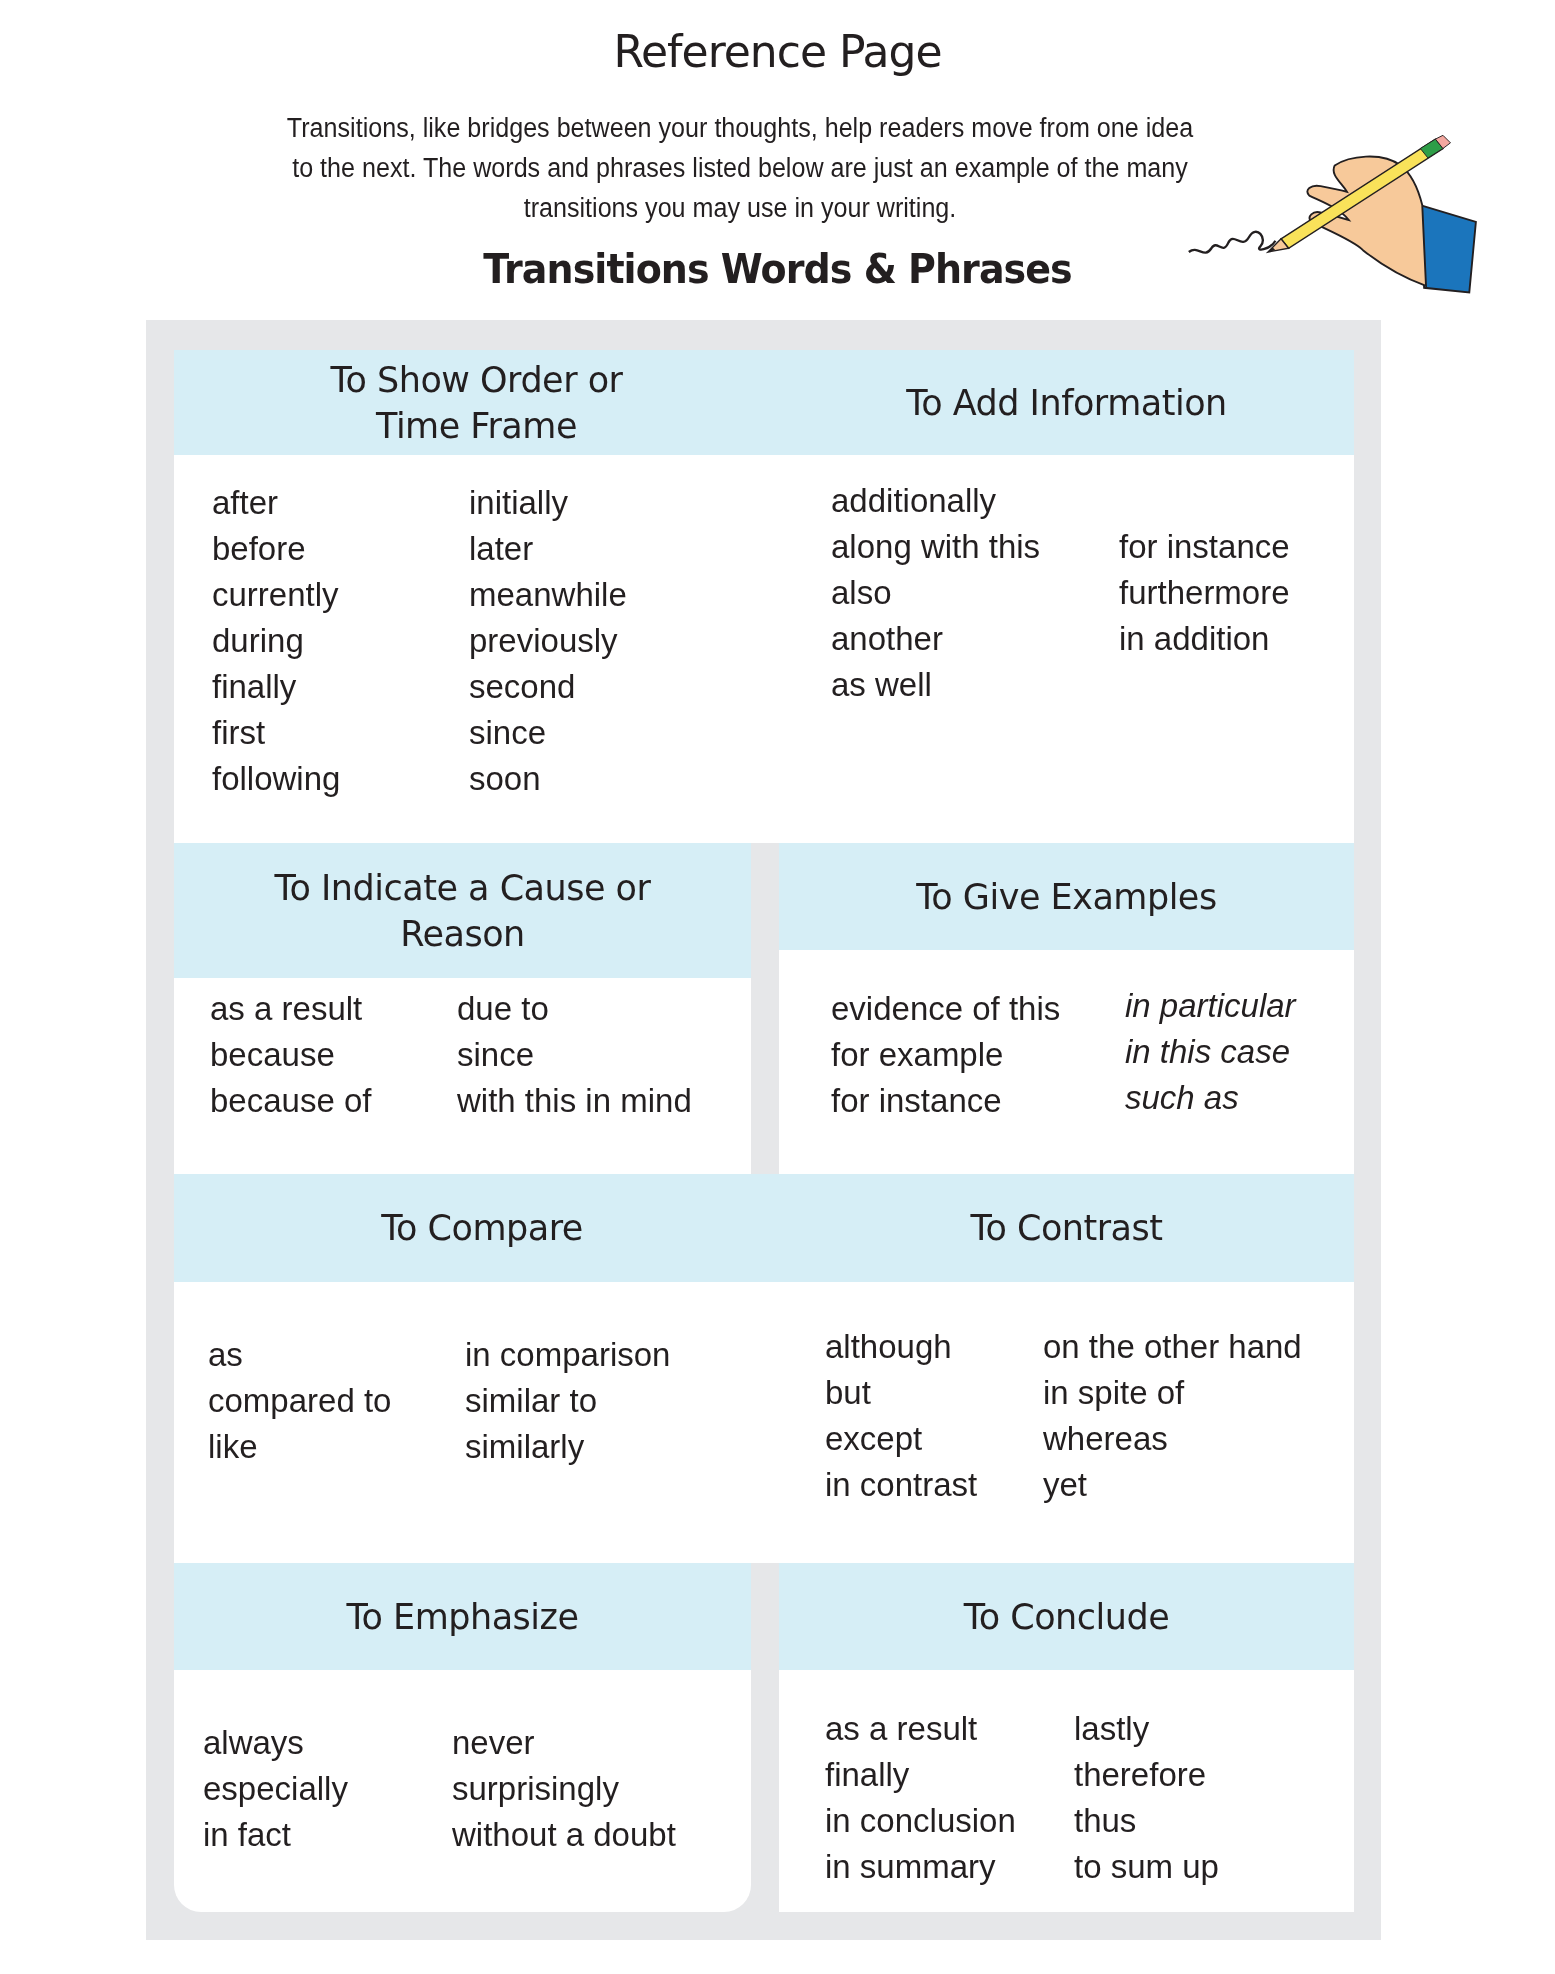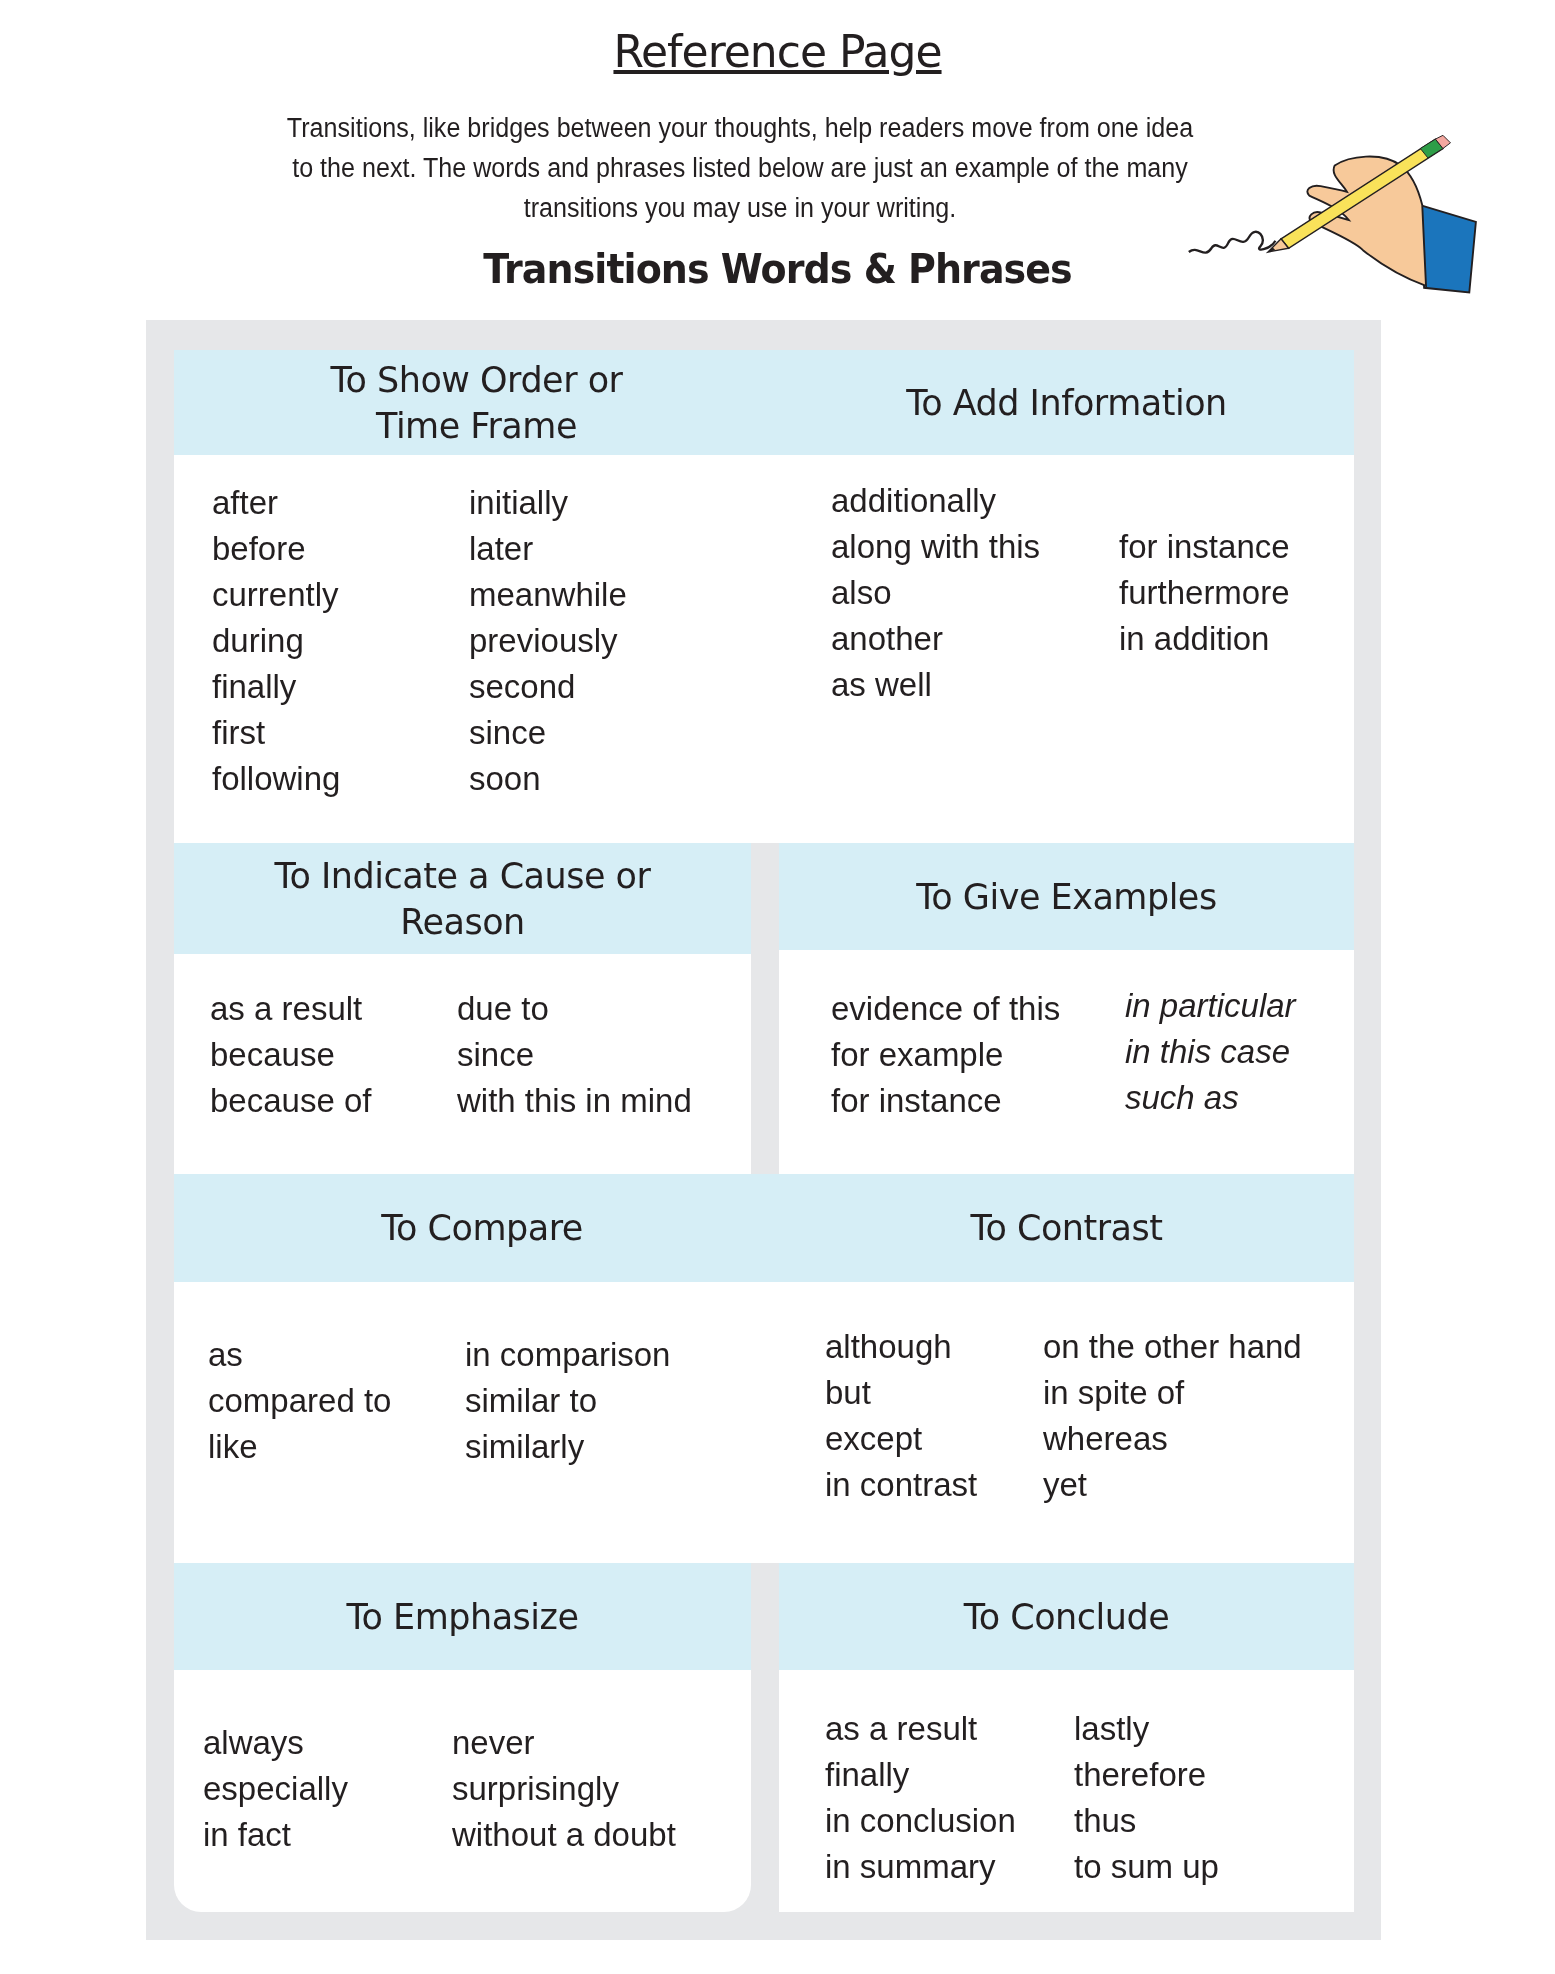--- a/index.html
+++ b/index.html
@@ -1,19 +1,19 @@
 <!DOCTYPE html>
 <html><head>
 <meta charset="utf-8">
 <style>
   html, body { margin: 0; padding: 0; background: #ffffff; }
   body { width: 1555px; height: 1974px; position: relative; overflow: hidden; color: #231f20; }
   .title {
     position: absolute; left: 0; width: 1555px; top: 26px; text-align: center;
-    font-family: "DejaVu Sans", sans-serif; font-size: 44px; font-weight: normal; letter-spacing: -1px; text-decoration: underline;
+    font-family: "DejaVu Sans", sans-serif; font-size: 44px; font-weight: normal; letter-spacing: -1px;
   }
   .intro {
     position: absolute; left: 160px; width: 1160px; top: 108px; text-align: center;
     font-family: "Liberation Sans", sans-serif; font-size: 27px; line-height: 40px;
     transform: scaleX(0.93); transform-origin: center top;
   }
   .subtitle {
     position: absolute; left: 0; width: 1555px; top: 246px; text-align: center;
     font-family: "DejaVu Sans", sans-serif; font-size: 40px; font-weight: bold; letter-spacing: -1px;
     transform: scaleX(0.95);
@@ -100,21 +100,21 @@
     </div>
     <div class="col" style="left:340px; top:128px;">
       <div></div>
       <div>for instance</div>
       <div>furthermore</div>
       <div>in addition</div>
     </div>
   </div>
 
   <div class="cell" style="left:28px; top:523px; width:577px; height:331px;">
-    <div class="cell-head" style="height:111px; flex-direction:column;">
+    <div class="cell-head" style="height:135px; flex-direction:column;">
       <div>To Indicate a Cause or</div>
       <div>Reason</div>
     </div>
     <div class="col" style="left:36px; top:143px;">
       <div>as a result</div>
       <div>because</div>
       <div>because of</div>
     </div>
     <div class="col" style="left:283px; top:143px;">
       <div>due to</div>

